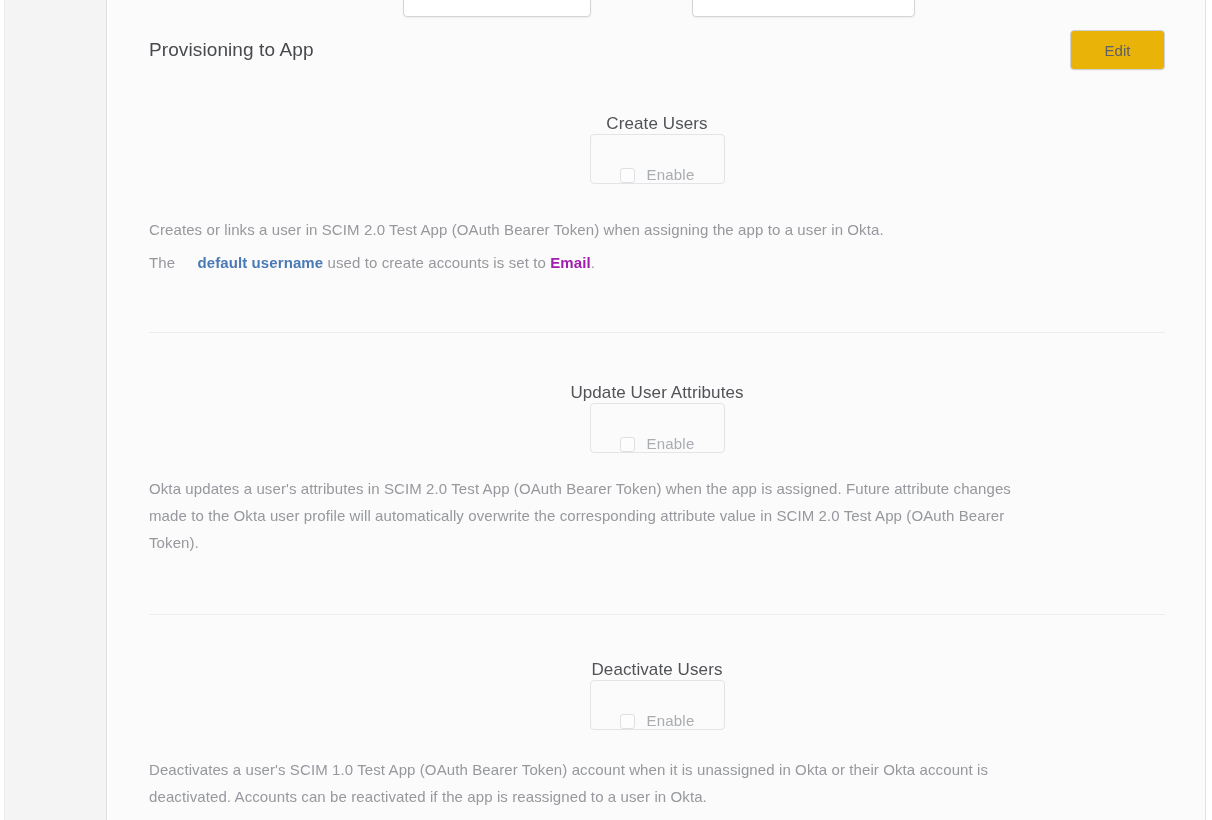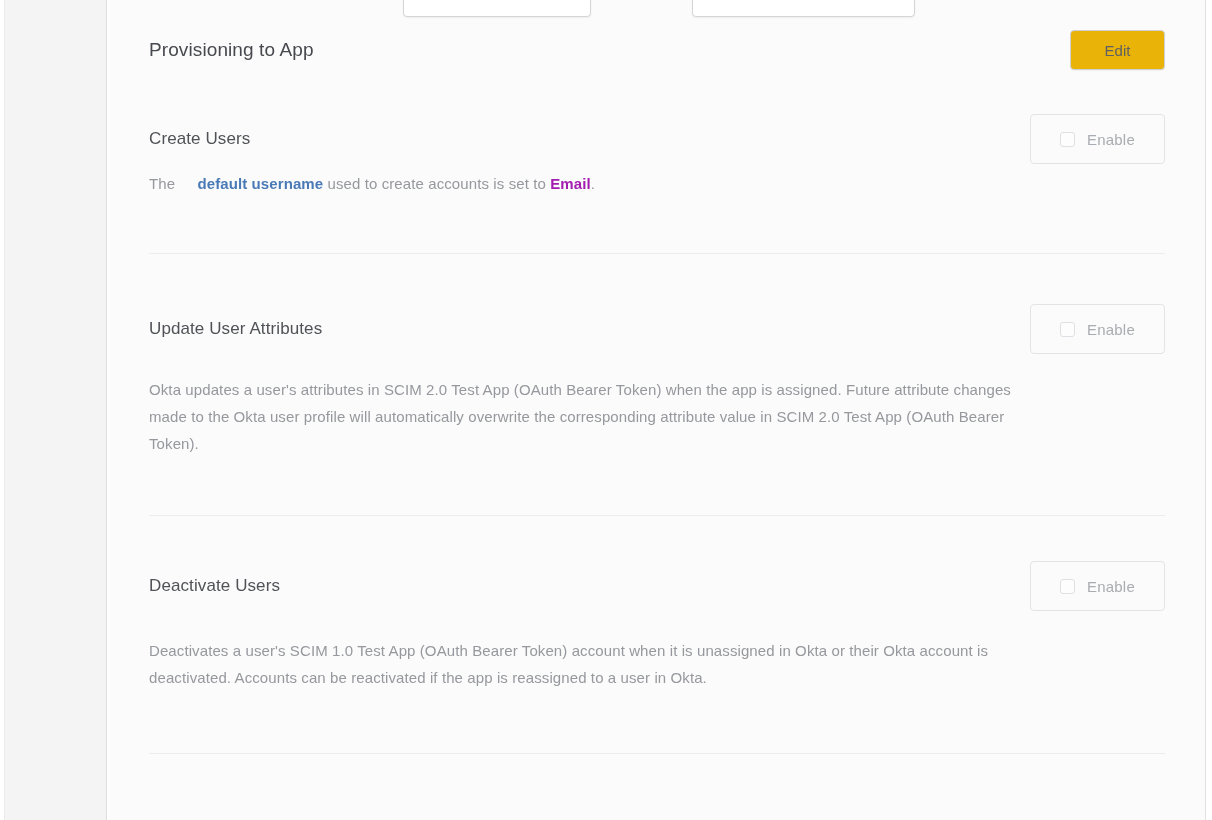--- a/index.html
+++ b/index.html
@@ -70,34 +70,35 @@
     color: #5d6065;
     cursor: pointer;
     box-shadow: 0 1px 1px rgba(0,0,0,0.04);
   }
 
   
   .section-header {
     display: flex;
     align-items: center;
     justify-content: space-between;
+    flex-direction: column;
   }
   .section-title {
     font-size: 17px;
     color: #505257;
     font-weight: 400;
     letter-spacing: 0.1px;
   }
   .enable-btn {
     width: 135px; height: 50px;
     background: #fbfbfb;
     border: 1px solid #e4e4e7;
     border-radius: 4px;
     display: flex;
-    align-items: center;
+    align-items: flex-end;
     justify-content: center;
     gap: 12px;
     cursor: pointer;
   }
   .enable-checkbox {
     width: 15px; height: 15px;
     background: #fdfdfe;
     border: 1px solid #dfe0e3;
     border-radius: 3px;
     display: inline-block;
@@ -152,20 +153,21 @@
       <button class="edit-btn">Edit</button>
     </div>
 
     <div class="section-header sec1-header">
       <h2 class="section-title">Create Users</h2>
       <div class="enable-btn">
         <span class="enable-checkbox"></span>
         <span class="enable-label">Enable</span>
       </div>
     </div>
+    <p class="section-desc sec1-desc1">Creates or links a user in SCIM 2.0 Test App (OAuth Bearer Token) when assigning the app to a user in Okta.</p>
     <p class="section-desc sec1-desc2"><span>The </span><a class="desc-link">default username</a><span> used to create accounts is set to </span><span class="desc-bold">Email</span><span>.</span></p>
 
     <hr class="divider divider-1">
 
     <div class="section-header sec2-header">
       <h2 class="section-title">Update User Attributes</h2>
       <div class="enable-btn">
         <span class="enable-checkbox"></span>
         <span class="enable-label">Enable</span>
       </div>

